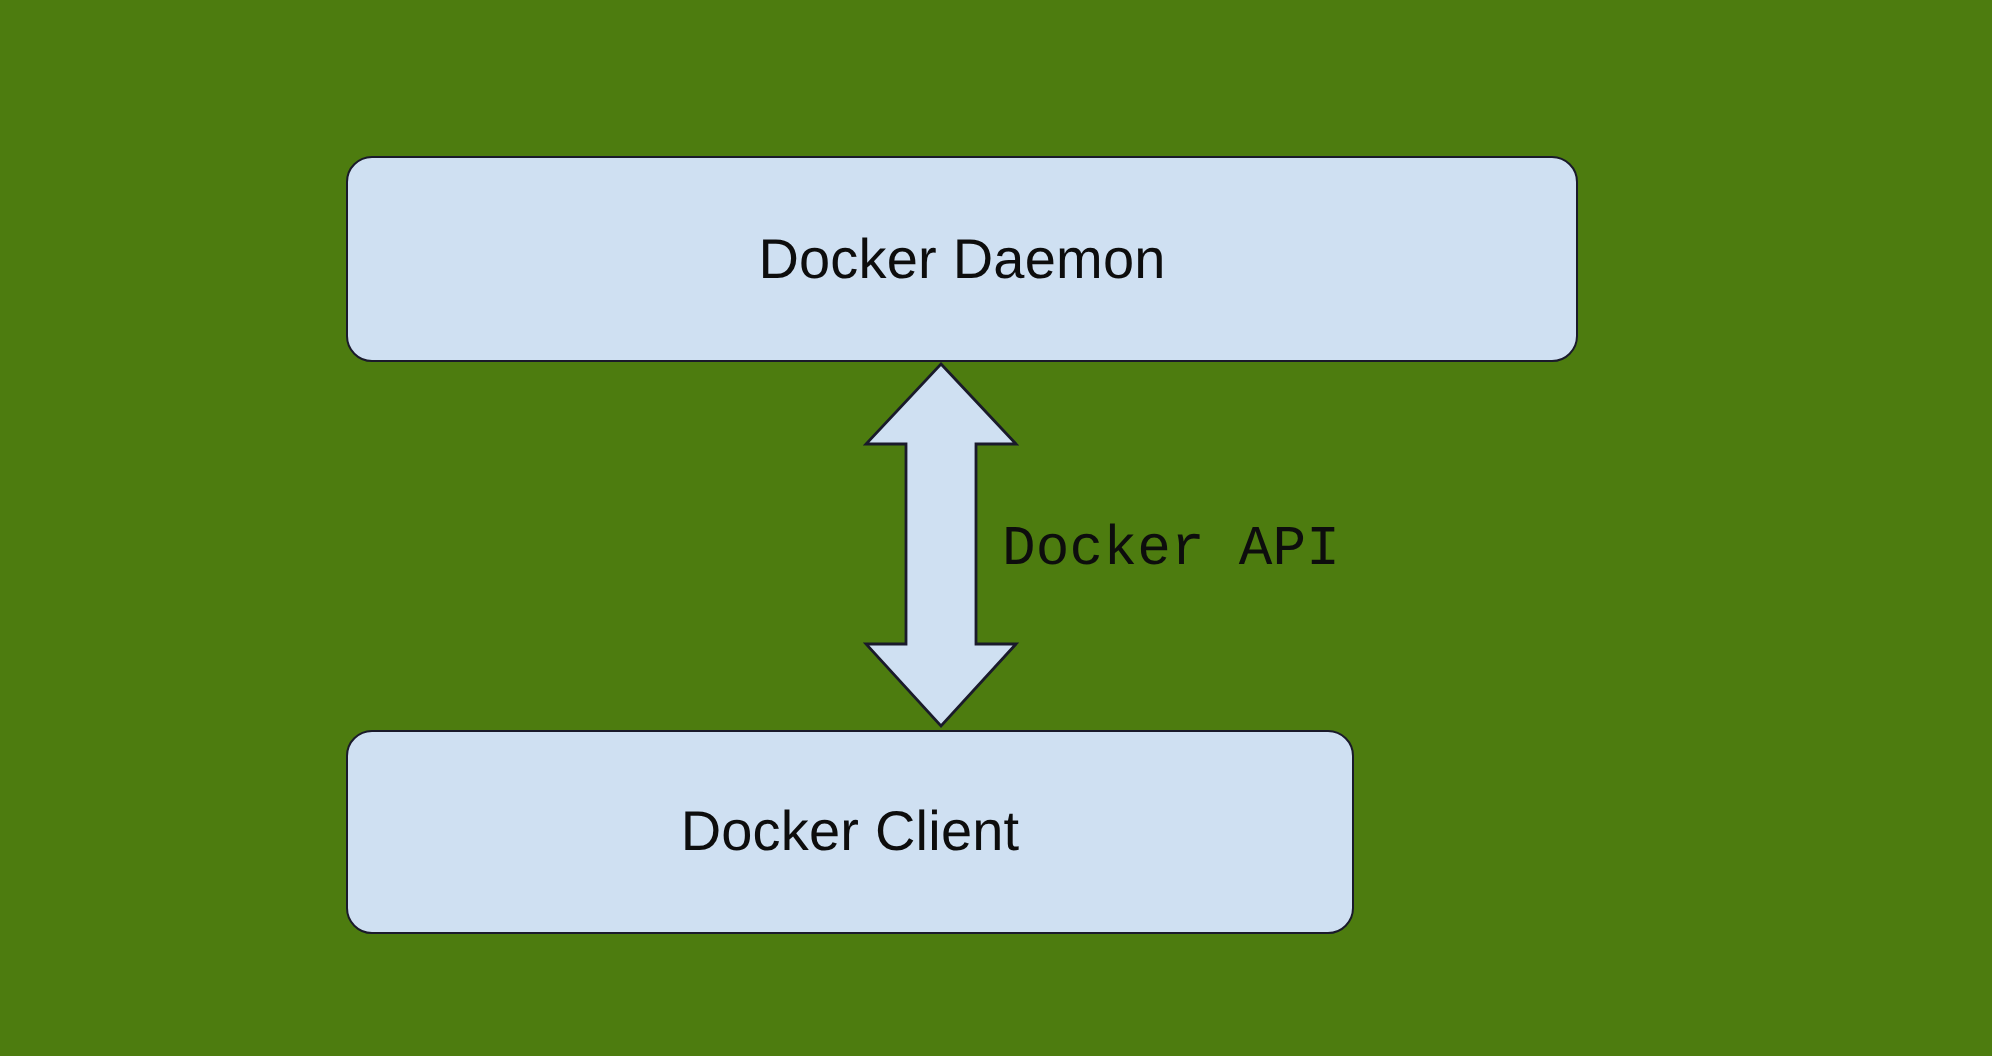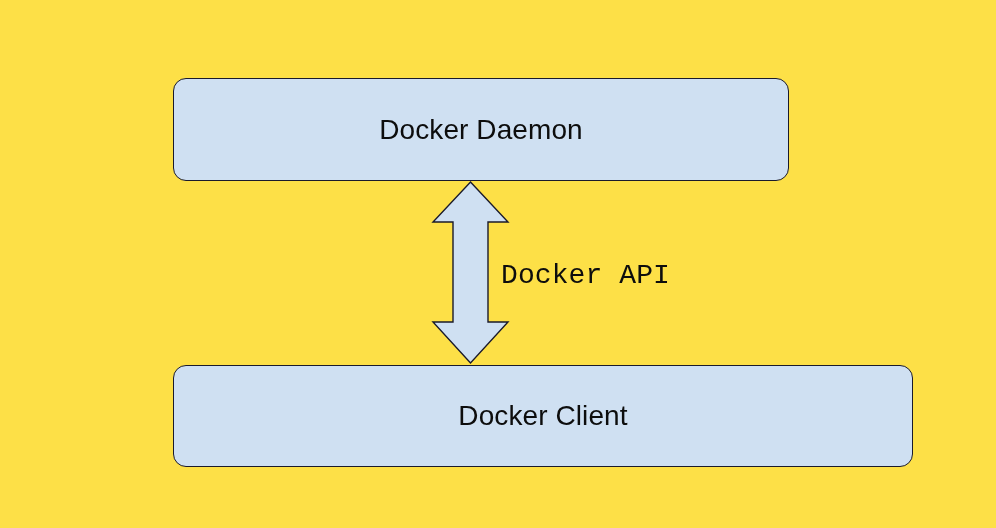--- a/index.html
+++ b/index.html
@@ -8,21 +8,21 @@
     padding: 0;
     background: #ffffff;
   }
   body {
     font-family: "Liberation Sans", sans-serif;
   }
   #canvas {
     position: relative;
     width: 996px;
     height: 528px;
-    background: #fde047;
+    background: #4d7c0f;
     overflow: hidden;
   }
   .node-box {
     position: absolute;
     box-sizing: border-box;
     background: #cfe0f2;
     border: 1.4px solid #1a1a2b;
     border-radius: 13px;
     display: flex;
     align-items: center;
@@ -30,21 +30,21 @@
   }
   #box-daemon {
     left: 173px;
     top: 78px;
     width: 616px;
     height: 103px;
   }
   #box-client {
     left: 173px;
     top: 365px;
-    width: 740px;
+    width: 504px;
     height: 102px;
   }
   .node-label {
     font-family: "Liberation Sans", sans-serif;
     font-size: 28px;
     line-height: 1;
     color: #0d0d0d;
     letter-spacing: 0.1px;
     white-space: nowrap;
     user-select: none;

